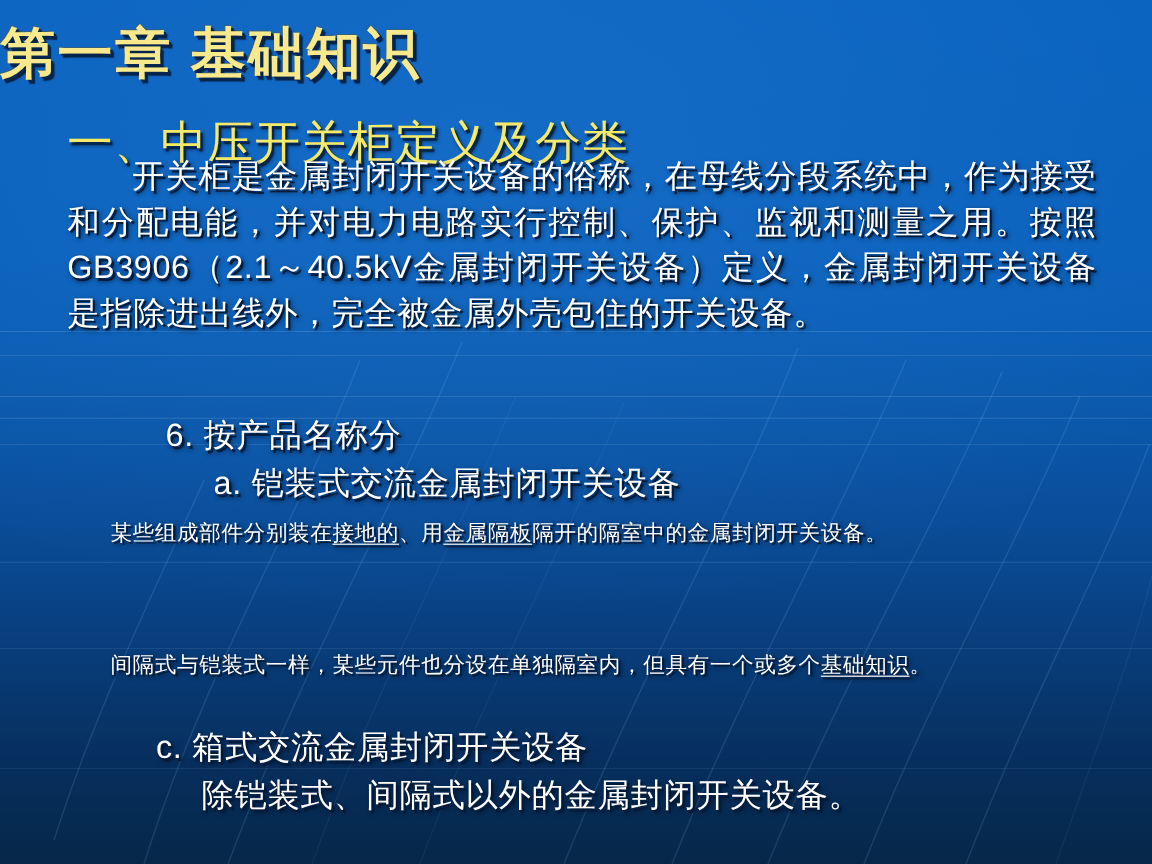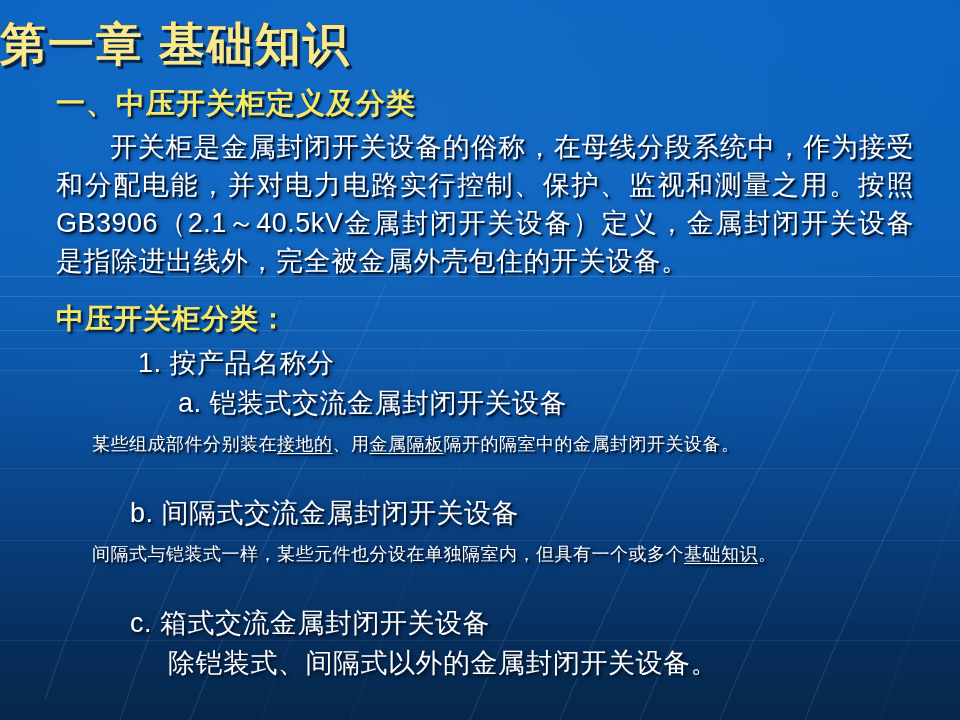--- a/index.html
+++ b/index.html
@@ -74,24 +74,24 @@
     letter-spacing: 2px;
     color: #FAE98C;
     text-shadow:
       2px 2px 0 #05264E,
       3px 3px 1px rgba(3,20,45,0.85),
       -1px -1px 0 rgba(120,80,0,0.35);
   }
 
   .subhead {
     position: absolute;
-    top: 84px;
+    top: 94px;
     left: 56px;
-    font-size: 29px;
-    font-weight: bold;
+    font-size: 38px;
+    font-weight: normal;
     color: #F5E96A;
     letter-spacing: 1px;
     text-shadow: 2px 2px 0 #05264E, 2px 2px 3px rgba(2,16,38,0.9);
   }
 
   .yellow-line {
     position: absolute;
     font-size: 28px;
     font-weight: bold;
     color: #F5E96A;
@@ -168,29 +168,27 @@
   <div id="vignette"></div>
 
   <div id="content">
 
     <div class="title">第一章  基础知识</div>
 
     <div class="subhead">一、中压开关柜定义及分类</div>
 
     <div class="body-para indent2" style="top:128px;">开关柜是金属封闭开关设备的俗称，在母线分段系统中，作为接受和分配电能，并对电力电路实行控制、保护、监视和测量之用。按照GB3906（2.1～40.5kV金属封闭开关设备）定义，金属封闭开关设备是指除进出线外，完全被金属外壳包住的开关设备。</div>
 
-    <div class="yellow-line" style="top:300px; left:56px;">中压开关柜分类：</div>
 
-    <div class="body-line" style="top:345px; left:138px;">1. 按产品名称分</div>
+    <div class="body-line" style="top:345px; left:138px;">6. 按产品名称分</div>
 
     <div class="body-line" style="top:385px; left:130px;margin-left:48px;">a.  铠装式交流金属封闭开关设备</div>
 
     <div class="body-block indent2" style="top:425px;"><span>某些组成部件分别装在</span><span class="u">接地的</span><span>、用</span><span class="u">金属隔板</span><span>隔开的隔室中的金属封闭开关设备。</span></div>
 
-    <div class="body-line" style="top:495px; left:130px;">b.  间隔式交流金属封闭开关设备</div>
 
     <div class="body-block indent2" style="top:535px;"><span>间隔式与铠装式一样，某些元件也分设在单独隔室内，但具有一个或多个</span><span class="u">基础知识</span><span>。</span></div>
 
     <div class="body-line" style="top:645px; left:168px;">除铠装式、间隔式以外的金属封闭开关设备。</div>
 
     <div class="body-line" style="top:605px; left:130px;">c.  箱式交流金属封闭开关设备</div>
 
   </div>
 </div>
 

